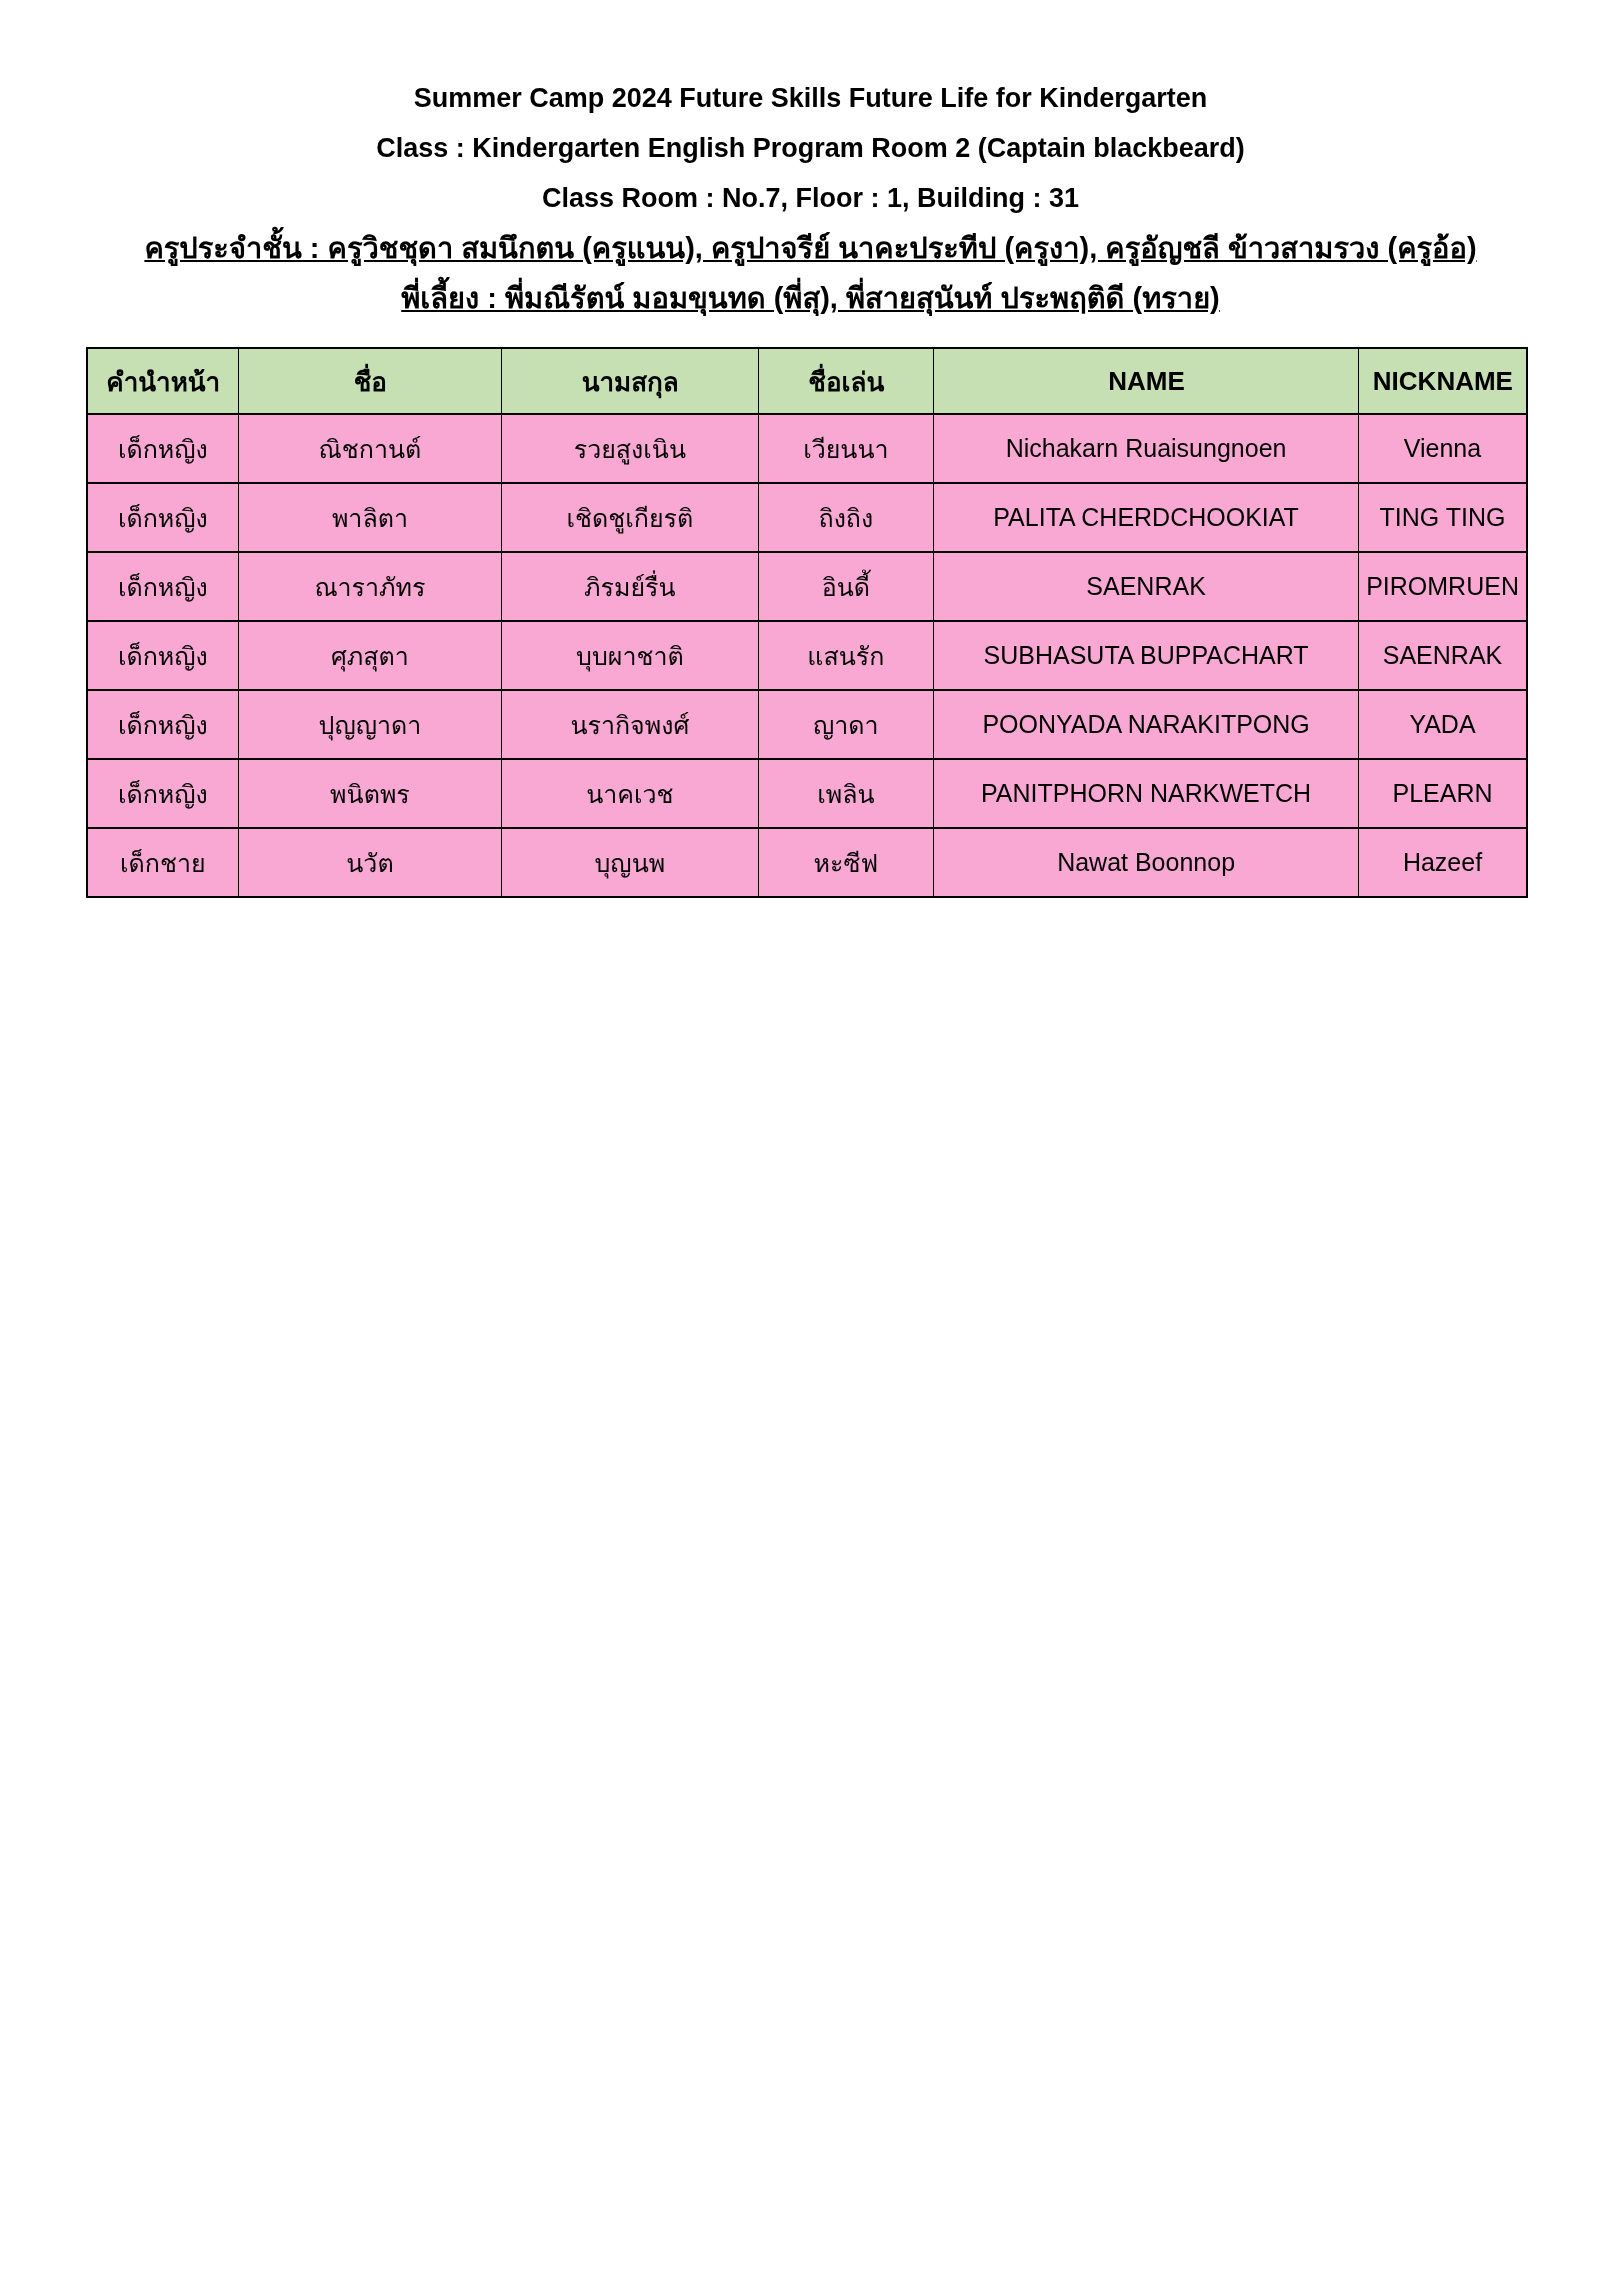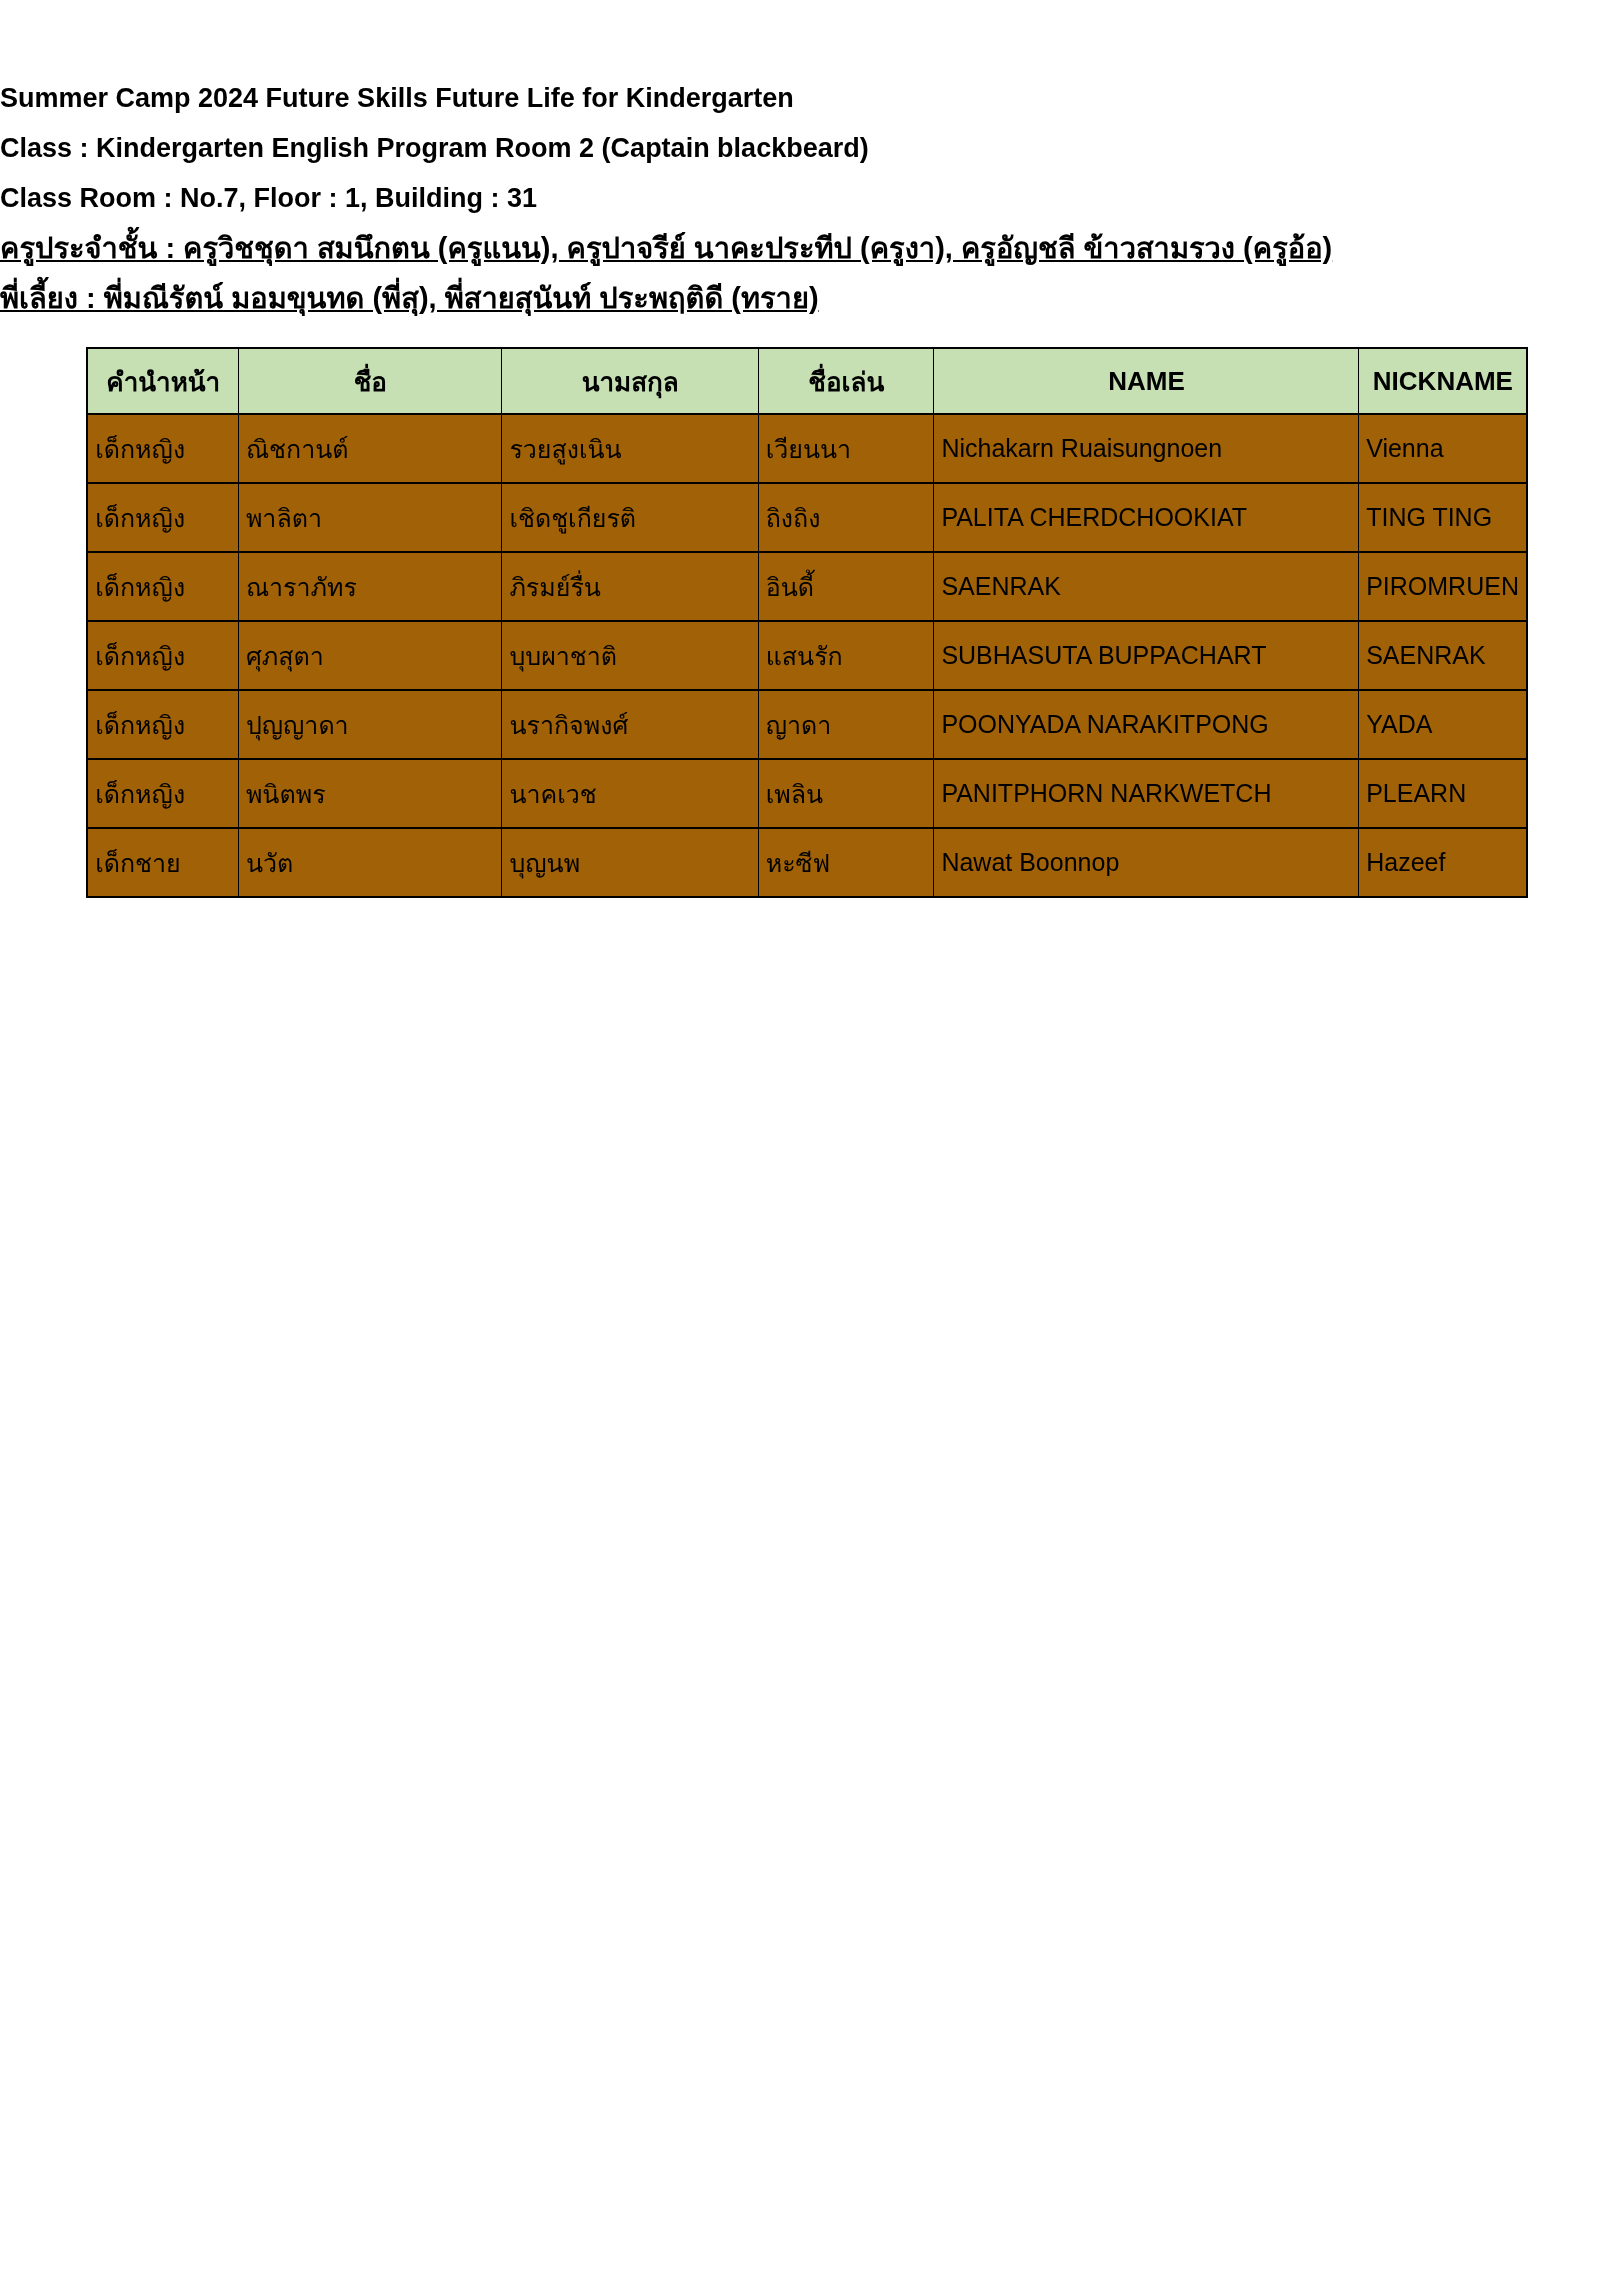--- a/index.html
+++ b/index.html
@@ -14,20 +14,21 @@
     width: 1621px;
     height: 2293px;
     background: #ffffff;
     overflow: hidden;
   }
   .titles {
     position: absolute;
     top: 73px;
     left: 0;
     width: 1621px;
+    text-align: center;
   }
   .title-line {
     font-size: 27px;
     font-weight: bold;
     line-height: 50px;
     white-space: nowrap;
   }
   .title-line.thai {
     font-size: 29px;
     text-decoration: underline;
@@ -55,23 +56,23 @@
     font-size: 26px;
     font-weight: bold;
     text-align: center;
     vertical-align: middle;
     padding-left: 8px;
   }
   .roster-table td {
     height: 67px;
     font-size: 25px;
     font-weight: normal;
-    text-align: left;
+    text-align: center;
     vertical-align: middle;
-    background: #a16207;
+    background: #f9a8d4;
   }
   .col-prefix      { width: 10.5%; }
   .col-first-name  { width: 18.3%; }
   .col-last-name   { width: 17.8%; }
   .col-nickname-th { width: 12.2%; }
   .col-name-en     { width: 29.5%; }
   .col-nickname-en { width: 11.7%; }
 </style>
 </head>
 <body>

